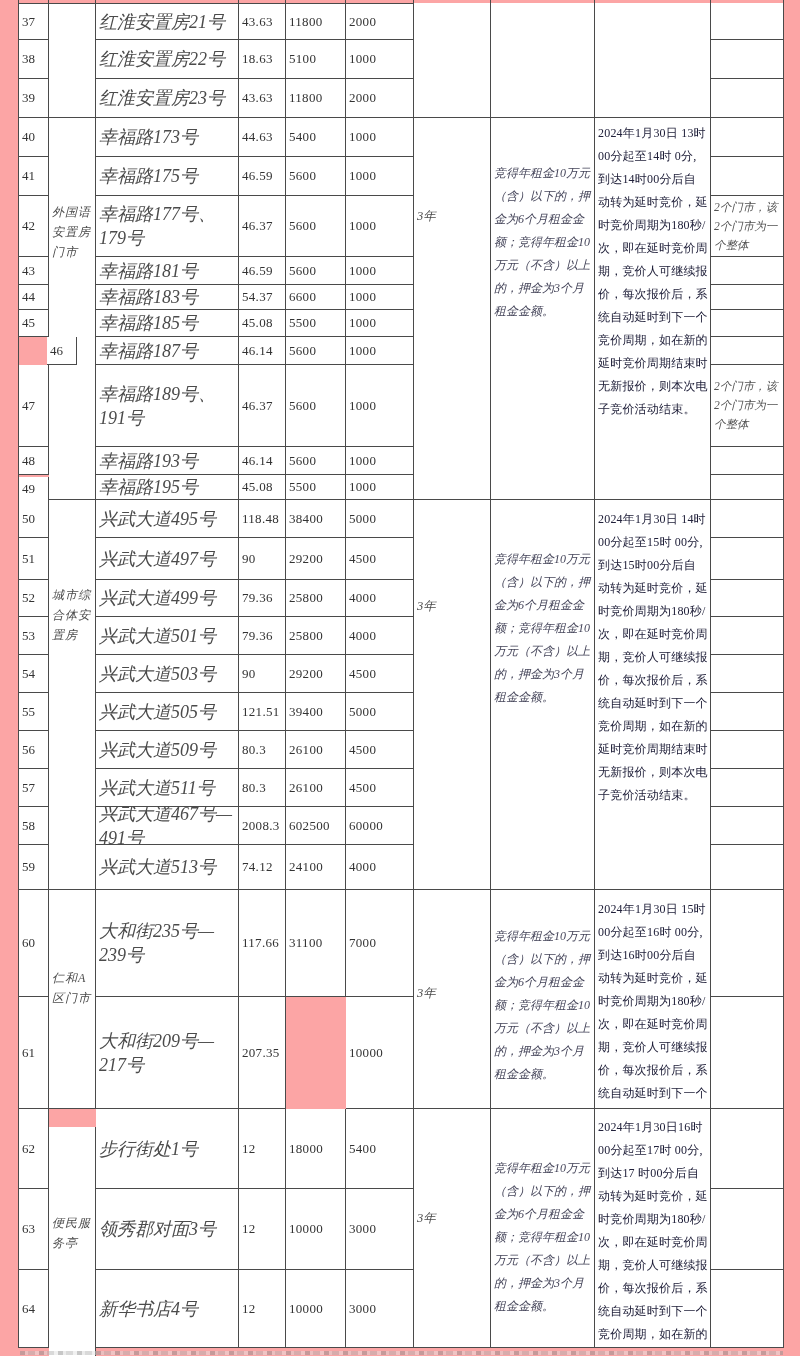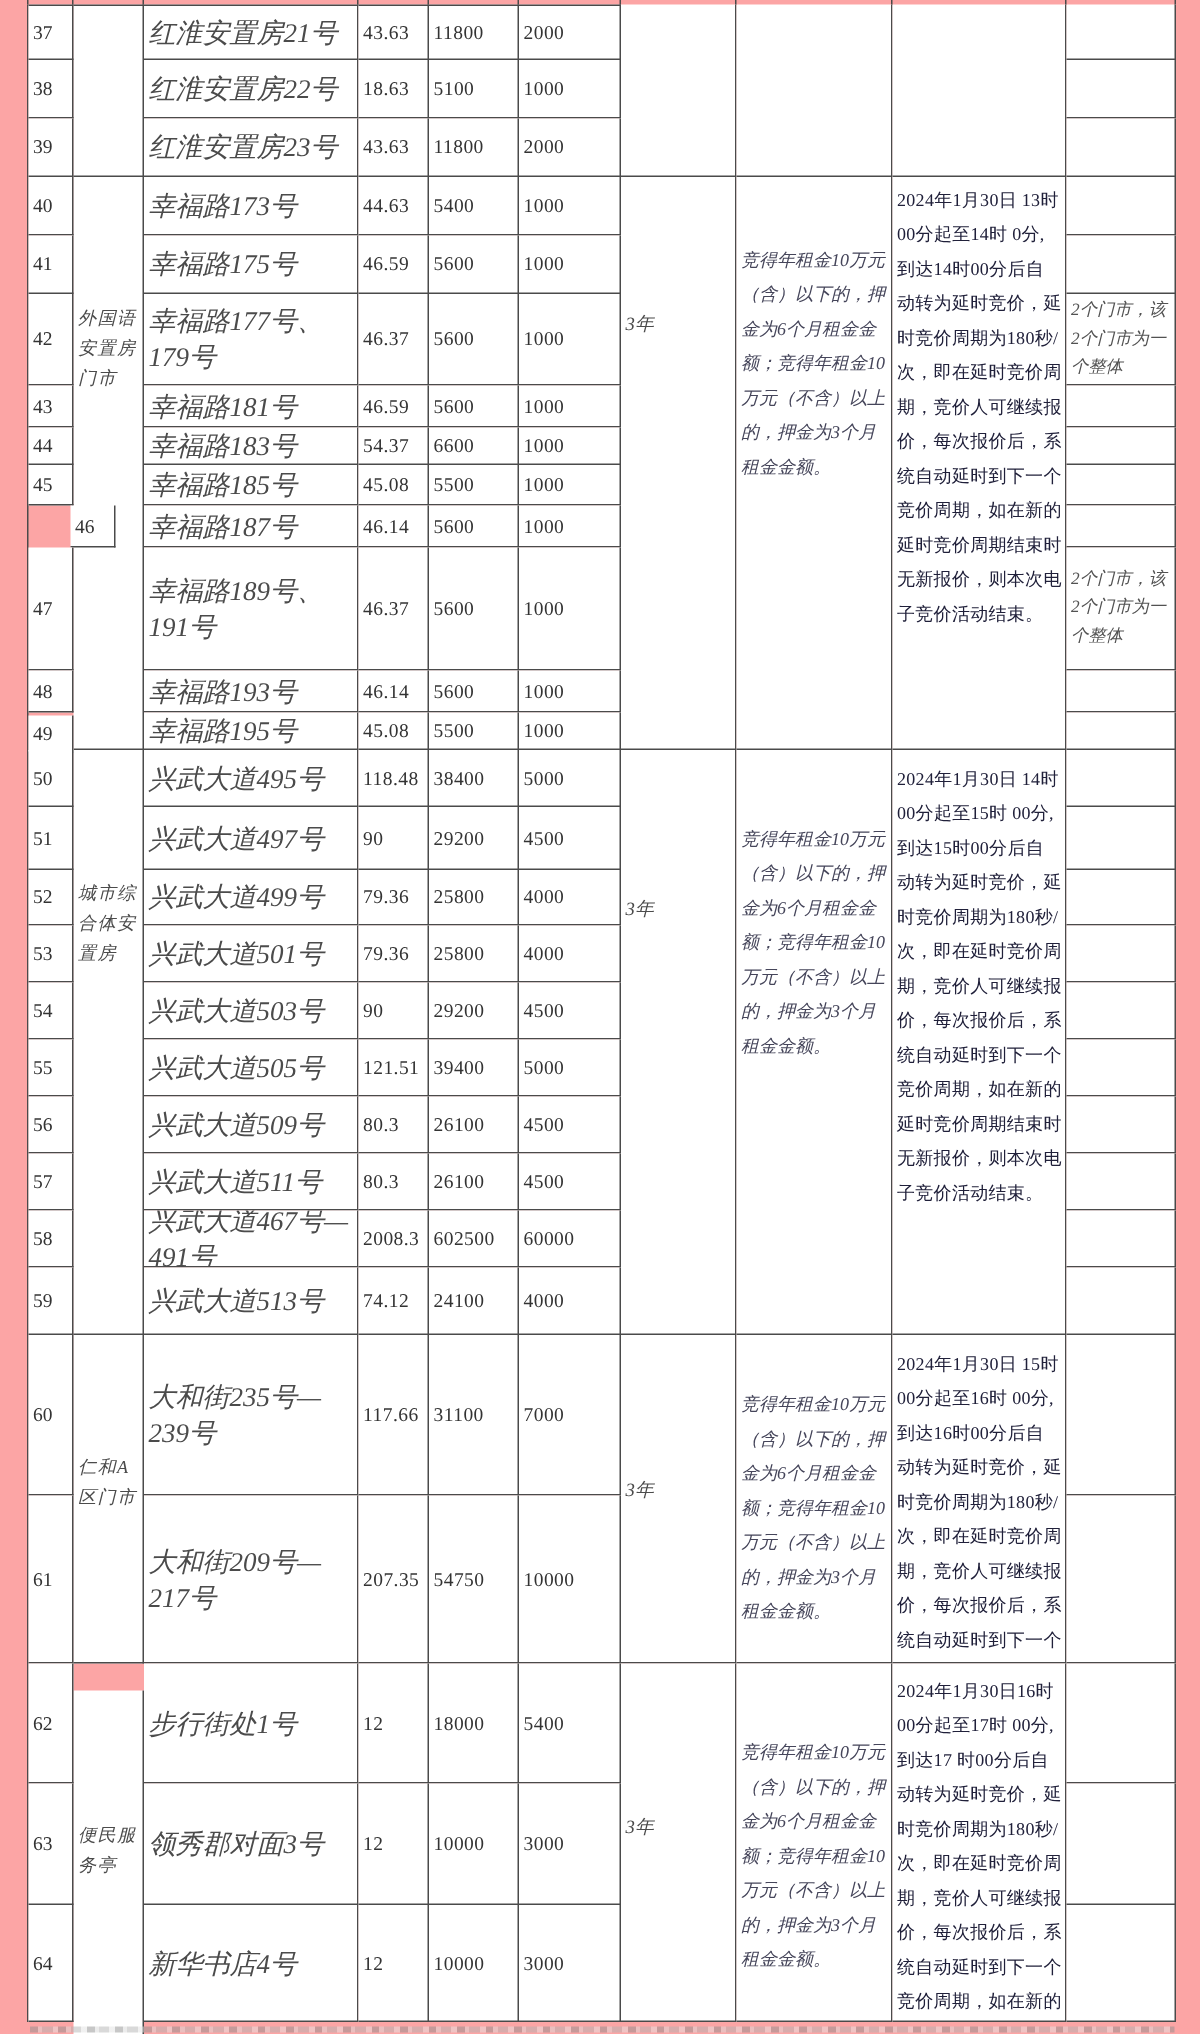--- a/index.html
+++ b/index.html
@@ -226,21 +226,20 @@
       </div>
       <div class="cell vc c-num" style="left: 0px; top: 887px; width: 30px; height: 107px;">60</div>
       <div class="cell vc c-addr" style="left: 77px; top: 887px; width: 143px; height: 107px;">大和街235号—239号</div>
       <div class="cell vc c-area" style="left: 220px; top: 887px; width: 47px; height: 107px;">117.66</div>
       <div class="cell vc c-rent" style="left: 267px; top: 887px; width: 60px; height: 107px;">31100</div>
       <div class="cell vc c-dep" style="left: 327px; top: 887px; width: 68px; height: 107px;">7000</div>
       <div class="cell vc c-note" style="left: 692px; top: 887px; width: 73px; height: 107px;"></div>
       <div class="cell vc c-num" style="left: 0px; top: 994px; width: 30px; height: 112px;">61</div>
       <div class="cell vc c-addr" style="left: 77px; top: 994px; width: 143px; height: 112px;">大和街209号—217号</div>
       <div class="cell vc c-area" style="left: 220px; top: 994px; width: 47px; height: 112px;">207.35</div>
-      <div class="cell vc c-rent" style="left: 267px; top: 994px; width: 60px; height: 112px;">54750</div>
       <div class="cell vc c-dep" style="left: 327px; top: 994px; width: 68px; height: 112px;">10000</div>
       <div class="cell vc c-note" style="left: 692px; top: 994px; width: 73px; height: 112px;"></div>
       <div class="cell c-cat" style="left: 30px; top: 1124px; width: 47px; height: 239px;">
         <div class="inner" style="top: 86px;">便民服务亭</div>
       </div>
       <div class="cell c-lease" style="left: 395px; top: 1106px; width: 77px; height: 239px;">
         <div class="inner" style="top: 101px;">3年</div>
       </div>
       <div class="cell c-rule" style="left: 472px; top: 1106px; width: 104px; height: 239px;">
         <div class="inner" style="top: 48px;">竞得年租金10万元（含）以下的，押金为6个月租金金额；竞得年租金10万元（不含）以上的，押金为3个月租金金额。</div>

